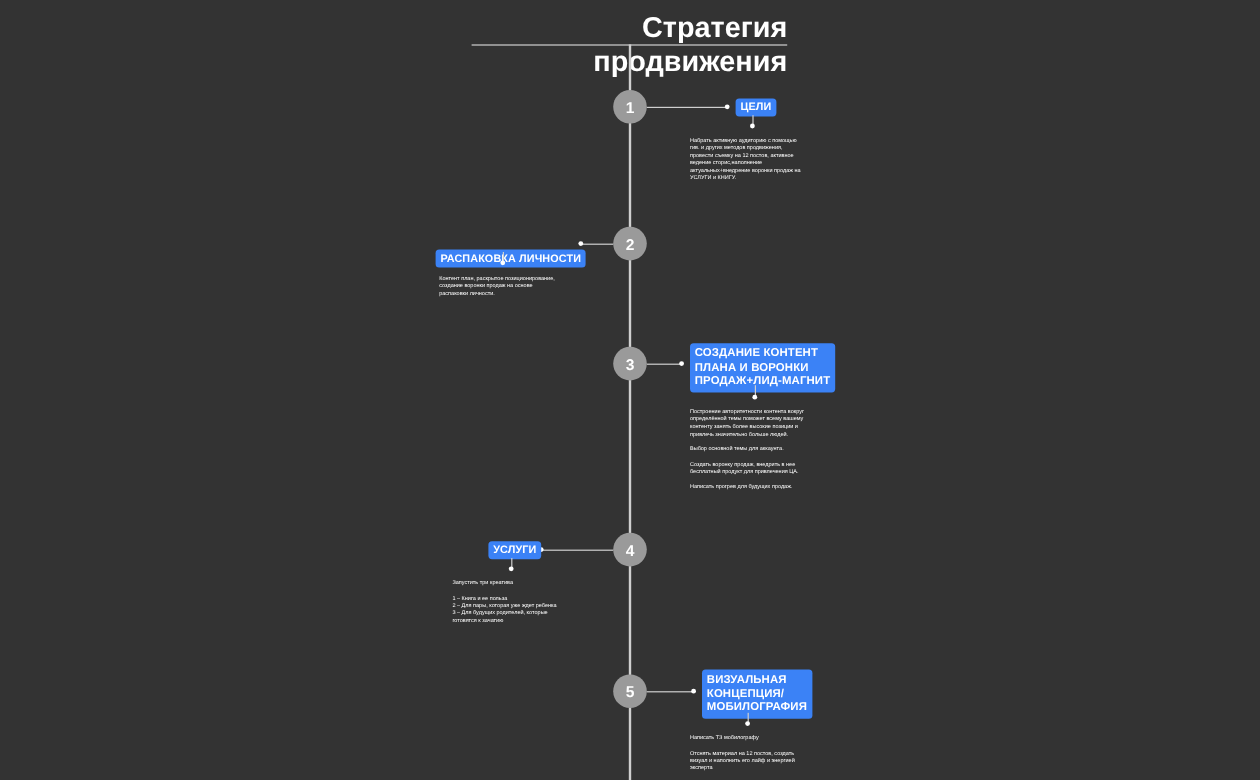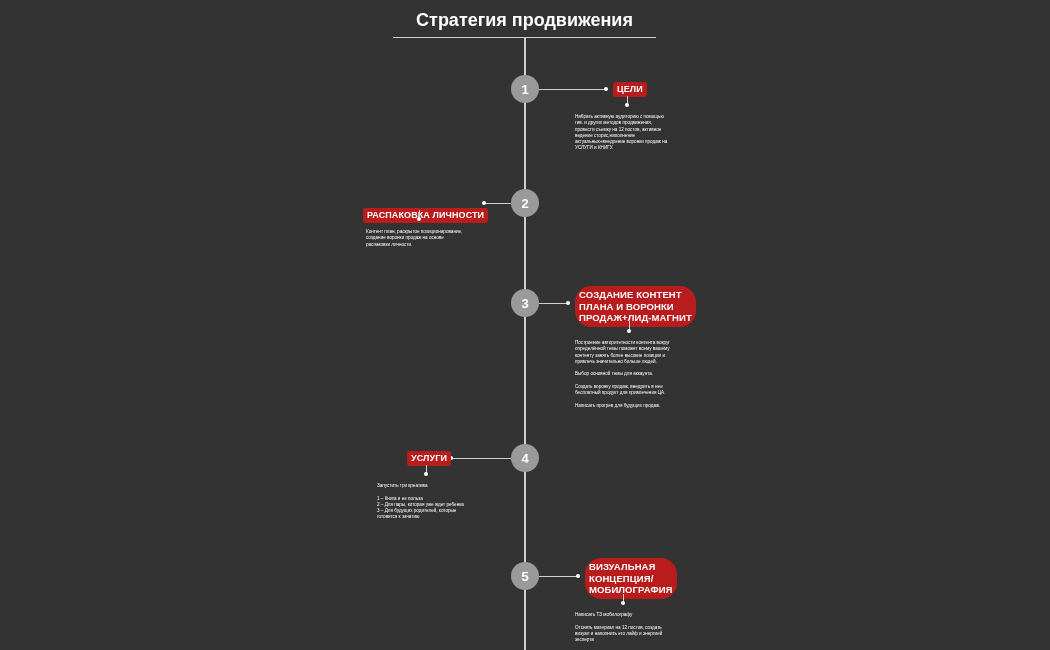--- a/index.html
+++ b/index.html
@@ -5,44 +5,44 @@
   html, body { margin:0; padding:0; }
   body {
     width:1050px; height:650px; overflow:hidden;
     background:#333333;
     font-family:"Liberation Sans", sans-serif;
     color:#ffffff;
     position:relative;
   }
   .title {
     position:absolute; left:393px; top:10px; width:263px;
-    text-align:center; font-size:18px; font-weight:bold; color:#ffffff;
+    text-align:right; font-size:24px; font-weight:bold; color:#ffffff;
   }
   .title-rule {
     position:absolute; left:393px; top:37px; width:263px; height:1px;
     background:#cfcfcf;
   }
   .spine {
     position:absolute; left:524px; top:37px; width:2px; height:613px;
     background:#cfcfcf;
   }
   .node {
     position:absolute; width:28px; height:28px; border-radius:50%;
     background:#9a9a9a; color:#fff; font-weight:bold; font-size:13px;
     display:flex; align-items:center; justify-content:center;
   }
   .hline { position:absolute; height:1px; background:#cfcfcf; }
   .vline { position:absolute; width:1px; background:#cfcfcf; }
   .dot { position:absolute; width:4px; height:4px; border-radius:50%; background:#ffffff; }
   .label {
-    position:absolute; background:#b91c1c; color:#fff; font-weight:bold;
+    position:absolute; background:#3b82f6; color:#fff; font-weight:bold;
     border-radius:3px; padding:2px 4px; font-size:9px; line-height:11px;
     letter-spacing:0.1px;
   }
-  .label.big { font-size:9.5px; line-height:11.5px; padding:3px 4px;border-radius:16px; }
+  .label.big { font-size:9.5px; line-height:11.5px; padding:3px 4px; }
   .desc {
     position:absolute; color:#ffffff; font-size:4.6px; line-height:6.3px;
     white-space:pre-line;
   }
 </style>
 </head>
 <body>
 
 <div class="title">Стратегия продвижения</div>
 <div class="title-rule"></div>

